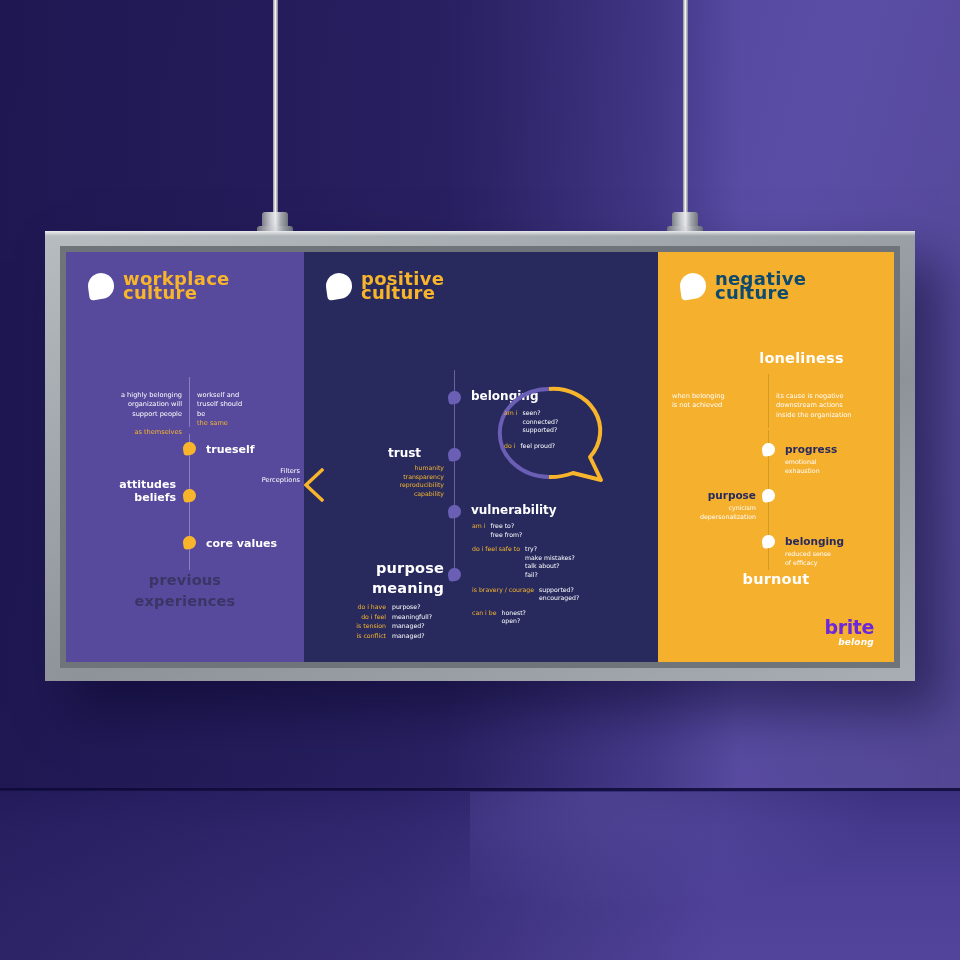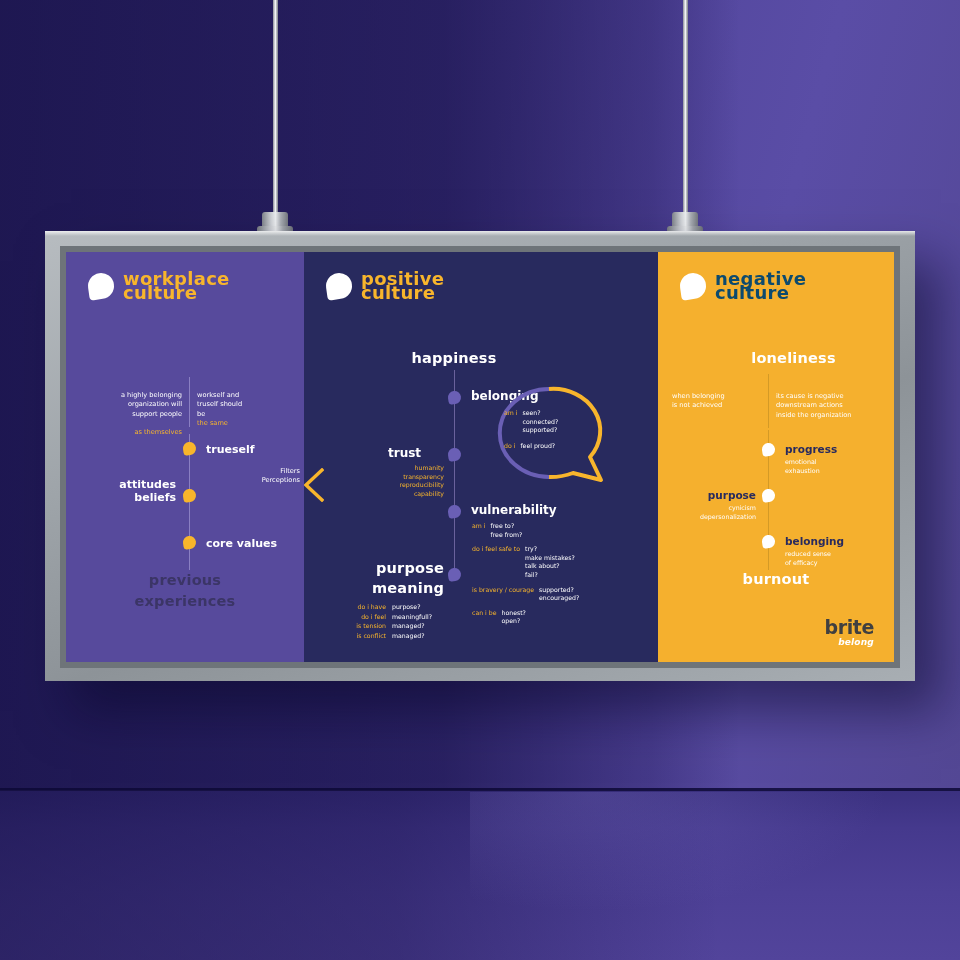--- a/index.html
+++ b/index.html
@@ -69,21 +69,21 @@
   .lbl-d{position:absolute;font-weight:bold;font-size:10.5px;color:#282a5e;white-space:nowrap;}
   .q{position:absolute;font-size:6.2px;line-height:8.6px;color:#fff;white-space:nowrap;}
   .q-y{color:#f8b52c;}
   .qrow{display:flex;gap:5px;}
   .qlead{color:#f8b52c;}
   .sub-o{position:absolute;font-size:6.3px;line-height:8.6px;color:#fff;white-space:nowrap;}
 
   
   .sb{position:absolute;}
   .logo{position:absolute;text-align:right;}
-  .logo-b{font-weight:bold;font-size:19px;color:#404040;letter-spacing:-.4px;line-height:19px;}
+  .logo-b{font-weight:bold;font-size:19px;color:#6d28d9;letter-spacing:-.4px;line-height:19px;}
   .logo-s{font-style:italic;font-weight:bold;font-size:9px;color:#fff;letter-spacing:.2px;line-height:11px;}
   .chev{position:absolute;}
 </style>
 </head>
 <body>
 
 <div id="scene">
 
   <div class="wall"></div>
   <div class="wall-shade"></div>
@@ -155,21 +155,20 @@
 
     <div class="panel p-mid">
       <div class="hdr" style="left:22px;top:20px;">
         <div class="bubble"></div>
         <div class="hdr-txt hdr-y">
           <div>positive</div>
           <div>culture</div>
         </div>
       </div>
 
-      <div class="big" style="position:absolute;left:0;top:98px;width:300px;">happiness</div>
 
       <div class="vline-d" style="left:150px;top:118px;height:208px;"></div>
 
       <div class="node-p" style="left:144px;top:139px;"></div>
       <div class="lbl" style="left:167px;top:137px;font-size:12px;">belonging</div>
 
       <svg class="sb" style="left:183px;top:132px;" width="122" height="108" viewBox="0 0 122 108">
         <path d="M62 5 A47 42 0 0 0 62 93" fill="none" stroke="#6a5fb5" stroke-width="4"></path>
         <path d="M62 5 A47 42 0 0 1 103 73 L114 96 L86 89 A54 44 0 0 1 62 93" fill="none" stroke="#f8b52c" stroke-width="4" stroke-linejoin="round"></path>
       </svg>
@@ -266,21 +265,21 @@
 
     <div class="panel p-right">
       <div class="hdr" style="left:22px;top:20px;">
         <div class="bubble"></div>
         <div class="hdr-txt hdr-d">
           <div>negative</div>
           <div>culture</div>
         </div>
       </div>
 
-      <div class="big" style="position:absolute;left:4px;top:98px;width:263px;">loneliness</div>
+      <div class="big" style="position:absolute;left:12px;top:98px;width:263px;">loneliness</div>
 
       <div class="vline-o" style="left:110px;top:122px;height:54px;"></div>
 
       <div class="sm" style="position:absolute;left:14px;top:131px;width:90px;text-align:left;white-space:pre-line;">
         <span>when belonging
 is not achieved</span>
       </div>
       <div class="sm" style="position:absolute;left:118px;top:131px;width:112px;text-align:left;white-space:pre-line;">
         <span>its cause is negative
 downstream actions

